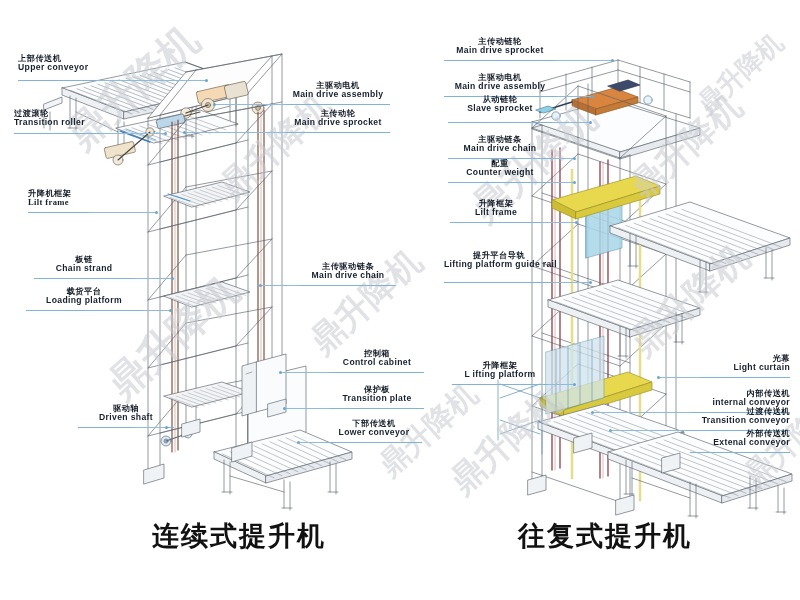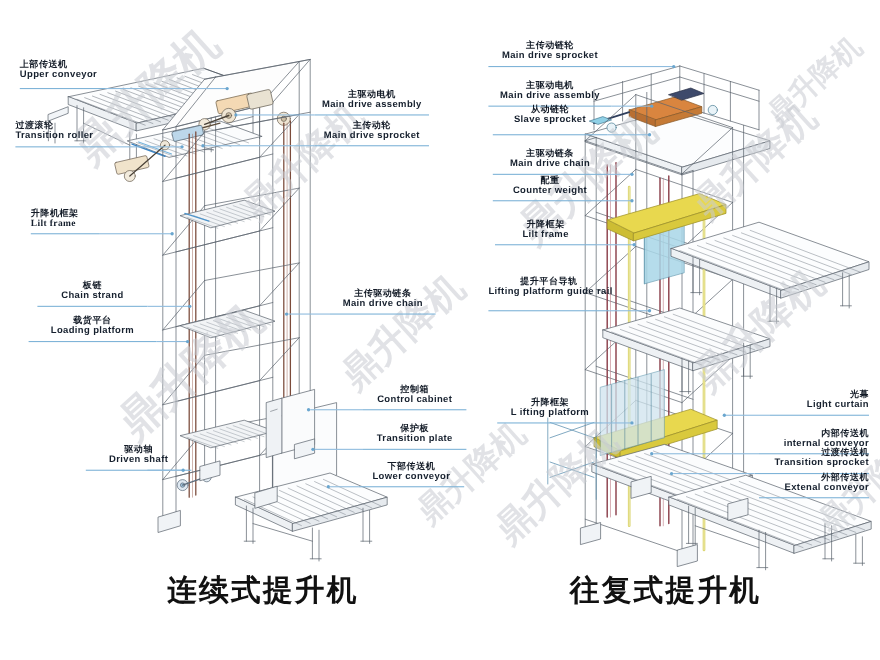--- a/index.html
+++ b/index.html
@@ -721,21 +721,21 @@
     <div class="callout ca-r" style="left:690px; top:390px; width:100px;">
       <span class="cn">内部传送机</span>
       <span class="en">internal conveyor</span>
     </div>
     <div class="rule" style="left:690px; top:412px; width:100px;"></div>
     <div class="lead" style="left:594px; top:412px; width:96px;"></div>
     <div class="dot" style="left:591px; top:410.5px;"></div>
 
     <div class="callout ca-r" style="left:686px; top:408px; width:104px;">
       <span class="cn">过渡传送机</span>
-      <span class="en">Transition sprocket</span>
+      <span class="en">Transition conveyor</span>
     </div>
     <div class="rule" style="left:686px; top:430px; width:104px;"></div>
     <div class="lead" style="left:612px; top:430px; width:74px;"></div>
     <div class="dot" style="left:609px; top:428.5px;"></div>
 
     <div class="callout ca-r" style="left:690px; top:430px; width:100px;">
       <span class="cn">外部传送机</span>
       <span class="en">Extenal conveyor</span>
     </div>
     <div class="rule" style="left:690px; top:452px; width:100px;"></div>

